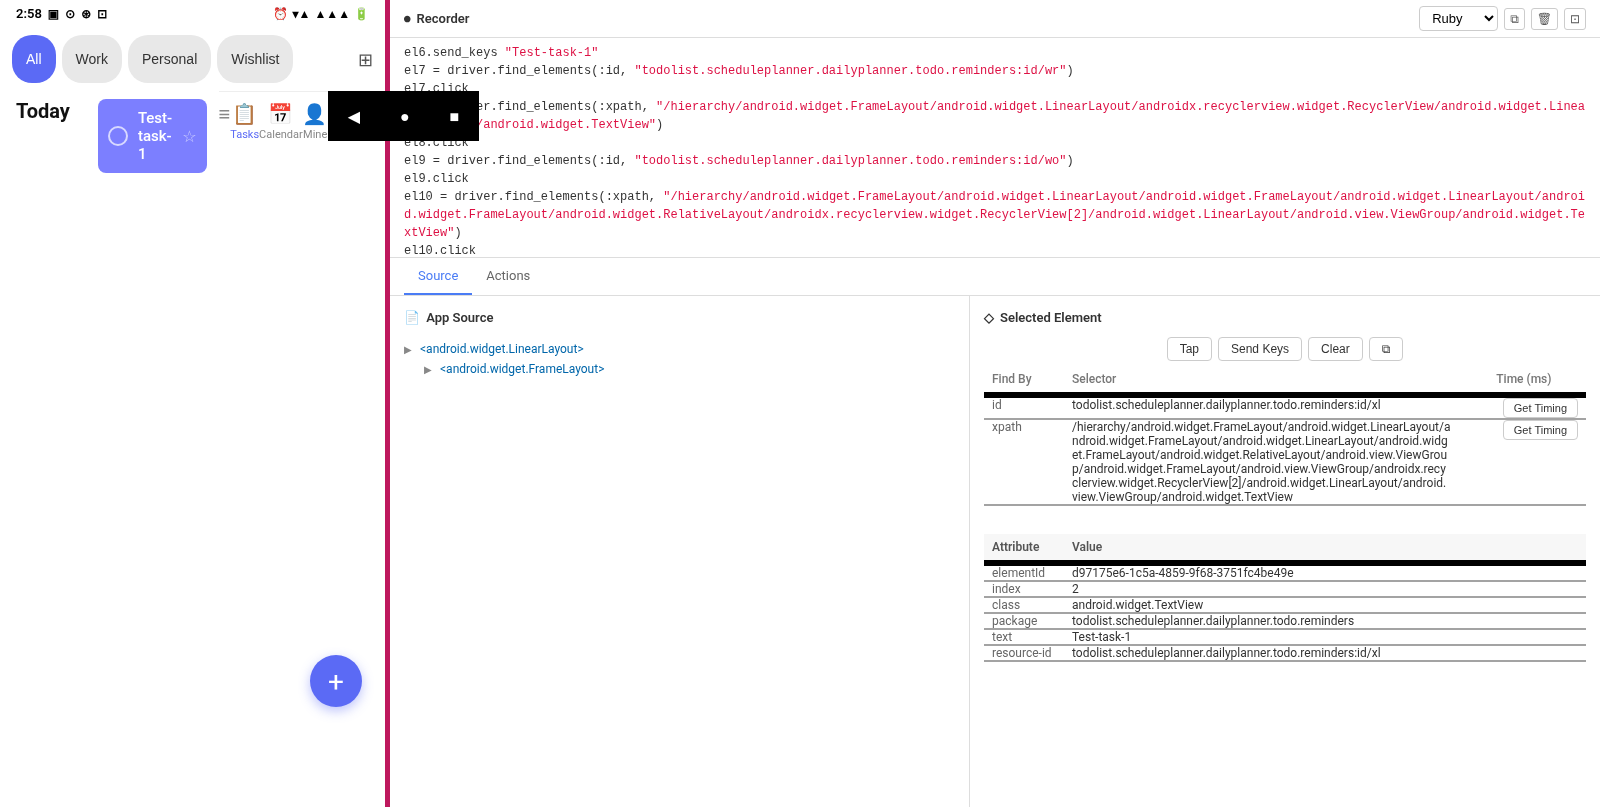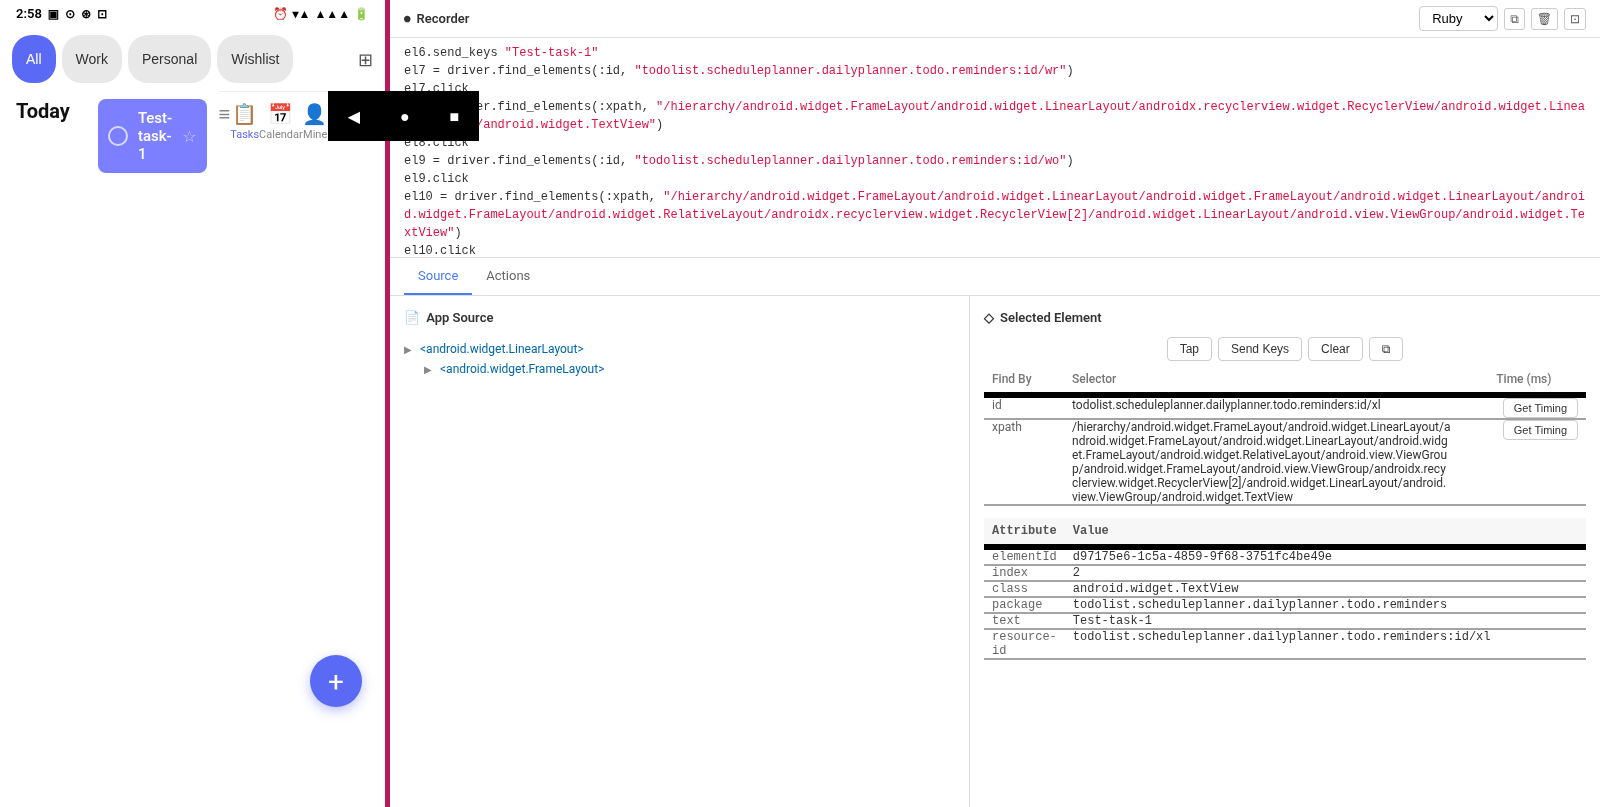--- a/index.html
+++ b/index.html
@@ -525,21 +525,21 @@
               <td>
                 <span class="selector-value">/hierarchy/android.widget.FrameLayout/android.widget.LinearLayout/android.widget.FrameLayout/android.widget.LinearLayout/android.widget.FrameLayout/android.widget.RelativeLayout/android.view.ViewGroup/android.widget.FrameLayout/android.view.ViewGroup/androidx.recyclerview.widget.RecyclerView[2]/android.widget.LinearLayout/android.view.ViewGroup/android.widget.TextView</span>
               </td>
               <td>
                 <button class="get-timing-btn">Get Timing</button>
               </td>
             </tr>
           </tbody>
         </table>
 
-        <table class="element-table" style="margin-top:12px;font-family:Liberation Mono, monospace;">
+        <table class="element-table" style="margin-top:28px;">
           <thead class="attr-section-header">
             <tr>
               <th>Attribute</th>
               <th>Value</th>
             </tr>
           </thead>
           <tbody id="attr-tbody">
           <tr>
     <td>elementId</td>
     <td>d97175e6-1c5a-4859-9f68-3751fc4be49e</td>

